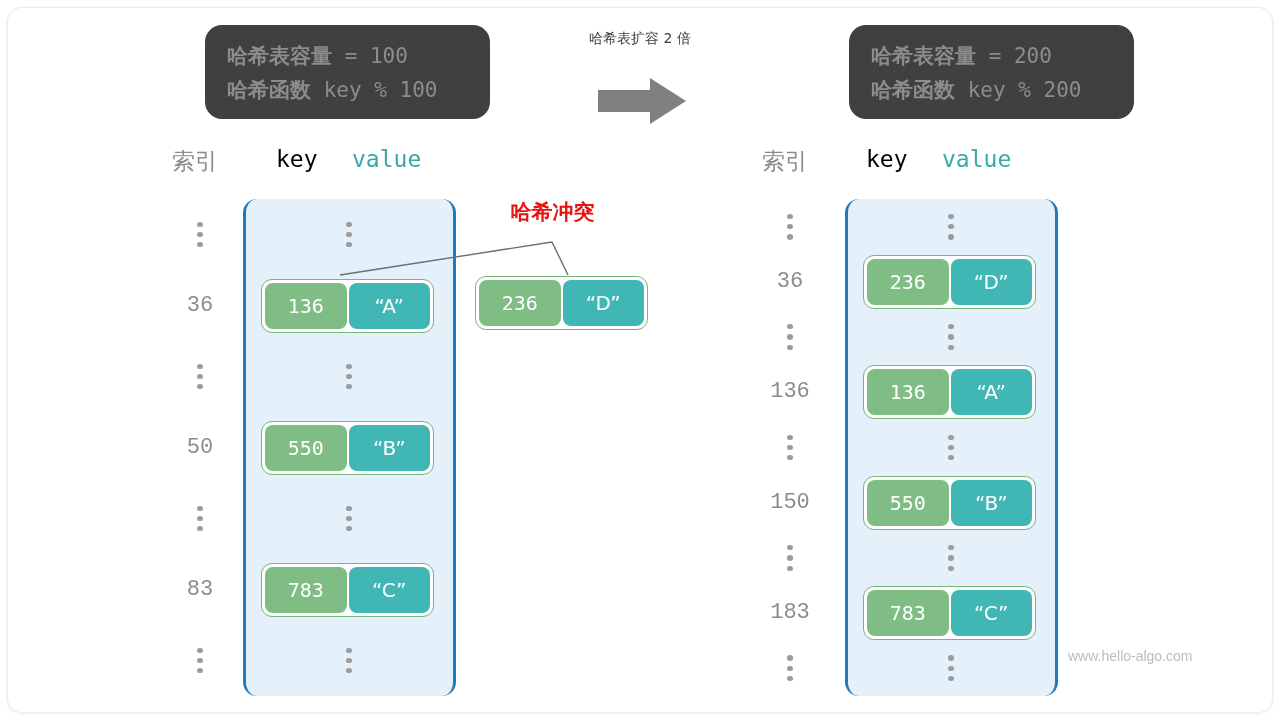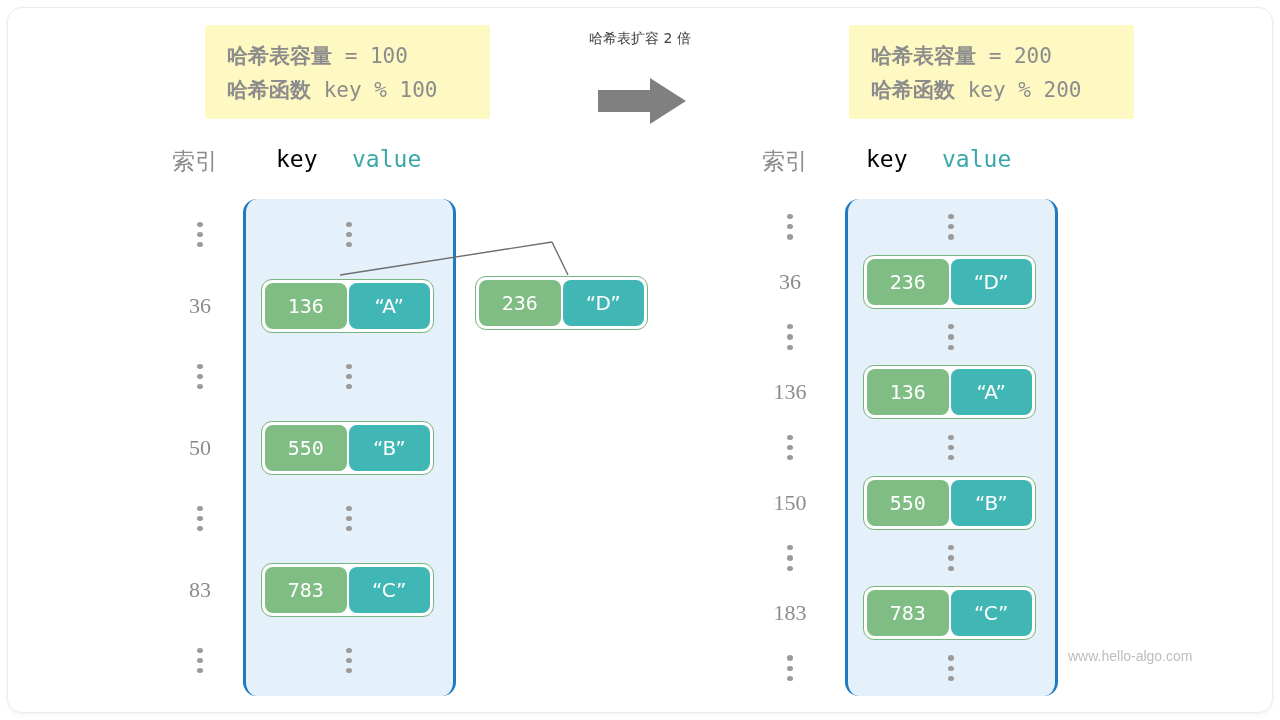--- a/index.html
+++ b/index.html
@@ -6,39 +6,39 @@
   body{width:1280px;height:720px;overflow:hidden;
        font-family:"DejaVu Sans","Liberation Sans",sans-serif;}
 
   #canvas{position:relative;width:1280px;height:720px;box-sizing:border-box;}
 
   .card{position:absolute;left:8px;top:8px;width:1264px;height:704px;
         background:#ffffff;border-radius:14px;box-sizing:border-box;
         box-shadow:0 0 0 1px #ececec, 0 1px 5px rgba(0,0,0,.09);}
 
   
-  .infobox{position:absolute;background:#fef9c3;border-radius:2px;
+  .infobox{position:absolute;background:#404040;border-radius:17px;
            padding:14px 22px;box-sizing:border-box;}
   .infoline{font-size:21px;line-height:34px;white-space:pre;color:#8c8c8c;font-weight:700;}
   .infoline .mono{font-family:"DejaVu Sans Mono","Liberation Mono",monospace;font-weight:400;}
   #infobox-left{left:205px;top:25px;width:285px;height:94px;}
   #infobox-right{left:805px;top:25px;width:285px;height:94px;margin-left:44px;}
 
   
   #transform-title{position:absolute;left:520px;top:30px;width:240px;text-align:center;
                    font-size:14px;font-weight:400;color:#404040;white-space:pre;}
   #transform-arrow{position:absolute;left:598px;top:78px;}
 
   
   .hdr{position:absolute;font-size:23px;white-space:pre;}
   .hdr-index{color:#8c8c8c;font-weight:400;text-align:center;}
   .hdr-kv{font-family:"DejaVu Sans Mono","Liberation Mono",monospace;}
   .hdr-val{color:#3aa8a8;}
   .idxcell{position:absolute;width:90px;text-align:center;
-           font-family:Liberation Serif, serif;
+           font-family:Liberation Mono, monospace;
            font-size:22px;color:#8c8c8c;line-height:1;}
   .vdots{position:absolute;width:90px;display:flex;flex-direction:column;
          align-items:center;justify-content:center;gap:5px;}
   .vdots i{display:block;width:6px;height:6px;border-radius:50%;background:#9b9b9b;}
 
   
   .bucket{position:absolute;background:#e4f0fa;border-radius:14px;
           border-left:3px solid #1f7ac0;border-right:3px solid #1f7ac0;
           box-sizing:border-box;}
 
@@ -222,19 +222,20 @@
         <i></i>
         <i></i>
       </div>
     </div>
 
   <div class="kvpair" id="colliding-pair" style="left:475px;top:276px;">
     <div class="kvcell key">236</div>
     <div class="kvcell val">“D”</div>
   </div>
 
+  <div id="collision-label">哈希冲突</div>
   <svg id="collision-leaders" width="1280" height="720">
     <path d="M340 275 L552 242" stroke="#6e6e6e" stroke-width="1.4" fill="none"></path>
     <path d="M552 242 L568 275" stroke="#6e6e6e" stroke-width="1.4" fill="none"></path>
   </svg>
 
   <div id="watermark">www.hello-algo.com</div>
 </div>
 
 </body></html>

